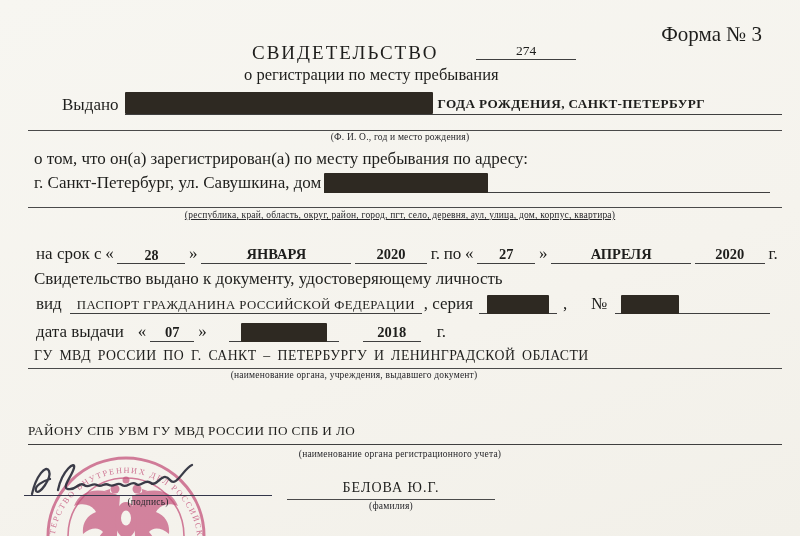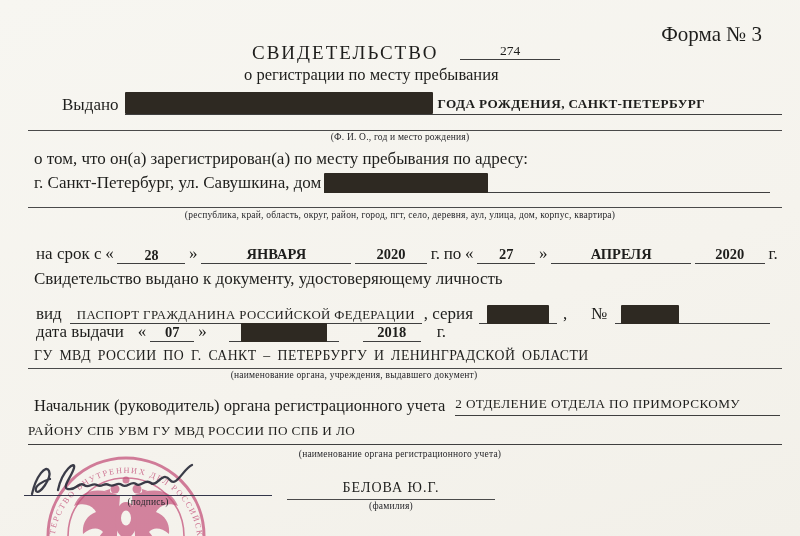--- a/index.html
+++ b/index.html
@@ -23,21 +23,21 @@
   .t17{font-size:17px;line-height:1.25;}
 </style>
 </head>
 <body>
 
 <div id="page">
 
   <div class="abs" style="top:10px;right:38px;font-size:21px;margin-top:12px;">Форма № 3</div>
 
   <div class="abs" style="top:42px;left:252px;font-size:19px;letter-spacing:2px;">СВИДЕТЕЛЬСТВО</div>
-  <span class="abs blank" style="top:44px;left:460px;width:100px;font-size:13.5px;">274</span>
+  <span class="abs blank" style="top:44px;left:476px;width:100px;font-size:13.5px;">274</span>
   <div class="abs" style="top:65px;left:244px;font-size:16.5px;">о регистрации по месту пребывания</div>
 
   <div class="abs rowflex" style="top:92px;left:62px;right:18px;">
     <span class="t17" style="margin-right:6px;">Выдано</span>
     <span class="fill">
       <span class="redact" style="width:308px;height:22px;margin-right:5px;"></span>
       <span class="bold caps" style="font-size:13.2px;padding-bottom:2px;white-space:nowrap;">ГОДА РОЖДЕНИЯ, САНКТ-ПЕТЕРБУРГ</span>
     </span>
   </div>
   <div class="abs rule" style="top:130px;left:28px;width:754px;"></div>
@@ -45,42 +45,42 @@
 
   <div class="abs rowflex" style="top:172px;left:34px;right:30px;">
     <span class="t17" style="margin-right:3px;white-space:nowrap;">г. Санкт-Петербург, ул. Савушкина, дом</span>
     <span class="fill">
       <span class="redact" style="width:164px;height:20px;margin-bottom:-1px;"></span>
     </span>
   </div>
 
   <div class="abs t17" style="top:148px;left:34px;">о том, что он(а) зарегистрирован(а) по месту пребывания по адресу:</div>
   <div class="abs rule" style="top:207px;left:28px;width:754px;"></div>
-  <div class="abs caption" style="top:210px;left:0;width:800px;">(республика, край, область, округ, район, город, пгт, село, деревня, аул, улица, дом, корпус, квартира)</div>
+  <div class="abs caption" style="top:210px;left:0;width:800px;text-decoration:underline;">(республика, край, область, округ, район, город, пгт, село, деревня, аул, улица, дом, корпус, квартира)</div>
 
   <div class="abs rowflex t17" style="top:232px;left:36px;width:742px;justify-content:space-between;">
     <span>на срок с</span>
     <span>«</span>
     <span class="blank bold" style="width:68px;font-size:14px;">28</span>
     <span>»</span>
     <span class="blank bold" style="width:150px;font-size:14.5px;">ЯНВАРЯ</span>
     <span class="blank bold" style="width:72px;font-size:14.5px;">2020</span>
     <span>г.</span>
     <span>по</span>
     <span>«</span>
     <span class="blank bold" style="width:58px;font-size:14.5px;margin-top:15px;">27</span>
     <span>»</span>
     <span class="blank bold" style="width:140px;font-size:14.5px;">АПРЕЛЯ</span>
     <span class="blank bold" style="width:70px;font-size:14.5px;">2020</span>
     <span>г.</span>
   </div>
 
   <div class="abs t17" style="top:268px;left:34px;">Свидетельство выдано к документу, удостоверяющему личность</div>
 
-  <div class="abs rowflex" style="top:293px;left:36px;right:30px;margin-top:10px;">
+  <div class="abs rowflex" style="top:293px;left:36px;right:30px;">
     <span class="t17" style="margin-right:8px;">вид</span>
     <span class="blank caps" style="width:352px;font-size:12.8px;padding-bottom:1px;">ПАСПОРТ ГРАЖДАНИНА РОССИЙСКОЙ ФЕДЕРАЦИИ</span>
     <span class="t17" style="margin:0 6px 0 2px;white-space:nowrap;">, серия</span>
     <span class="blank" style="width:78px;">
       <span class="redact" style="width:62px;height:19px;margin-bottom:-1px;"></span>
     </span>
     <span class="t17" style="margin:0 24px 0 6px;">,</span>
     <span class="t17" style="margin-right:8px;">№</span>
     <span class="fill">
       <span class="redact" style="width:58px;height:19px;margin:0 0 -1px 6px;"></span>
@@ -96,24 +96,20 @@
       <span class="redact" style="width:86px;height:19px;margin-bottom:-1px;"></span>
     </span>
     <span class="blank bold" style="width:58px;font-size:14.5px;margin-left:24px;">2018</span>
     <span class="t17" style="margin-left:16px;">г.</span>
   </div>
 
   <div class="abs caps" style="top:348px;left:34px;font-size:13.8px;word-spacing:3px;">ГУ МВД РОССИИ ПО Г. САНКТ – ПЕТЕРБУРГУ И ЛЕНИНГРАДСКОЙ ОБЛАСТИ</div>
   <div class="abs rule" style="top:368px;left:28px;width:754px;"></div>
   <div class="abs caption" style="top:370px;left:0;width:708px;">(наименование органа, учреждения, выдавшего документ)</div>
 
-  <div class="abs rowflex" style="top:396px;left:34px;right:20px;">
-    <span style="font-size:16.5px;margin-right:10px;white-space:nowrap;">Начальник (руководитель) органа регистрационного учета</span>
-    <span class="fill caps" style="font-size:13.2px;padding-bottom:3px;white-space:nowrap;">2 ОТДЕЛЕНИЕ ОТДЕЛА  ПО ПРИМОРСКОМУ</span>
-  </div>
   <div class="abs caps" style="top:423px;left:28px;right:18px;border-bottom:1.2px solid #3f3f3f;font-size:13.2px;padding-bottom:5px;">РАЙОНУ СПБ УВМ  ГУ  МВД РОССИИ  ПО СПБ  И  ЛО</div>
   <div class="abs caption" style="top:449px;left:0;width:800px;">(наименование органа регистрационного учета)</div>
 
   <svg class="abs" style="left:36px;top:446px;" width="180" height="140" viewBox="0 0 180 140">
     <defs>
       <path id="arcRing" d="M 26,132 A 72,72 0 1 1 154,132"></path>
       <path id="arcNum" d="M 46,112 A 46,46 0 0 0 134,112"></path>
     </defs>
     <g stroke="#c4547c" fill="none" opacity="0.75">
       <circle cx="90" cy="90" r="78" stroke-width="3"></circle>

